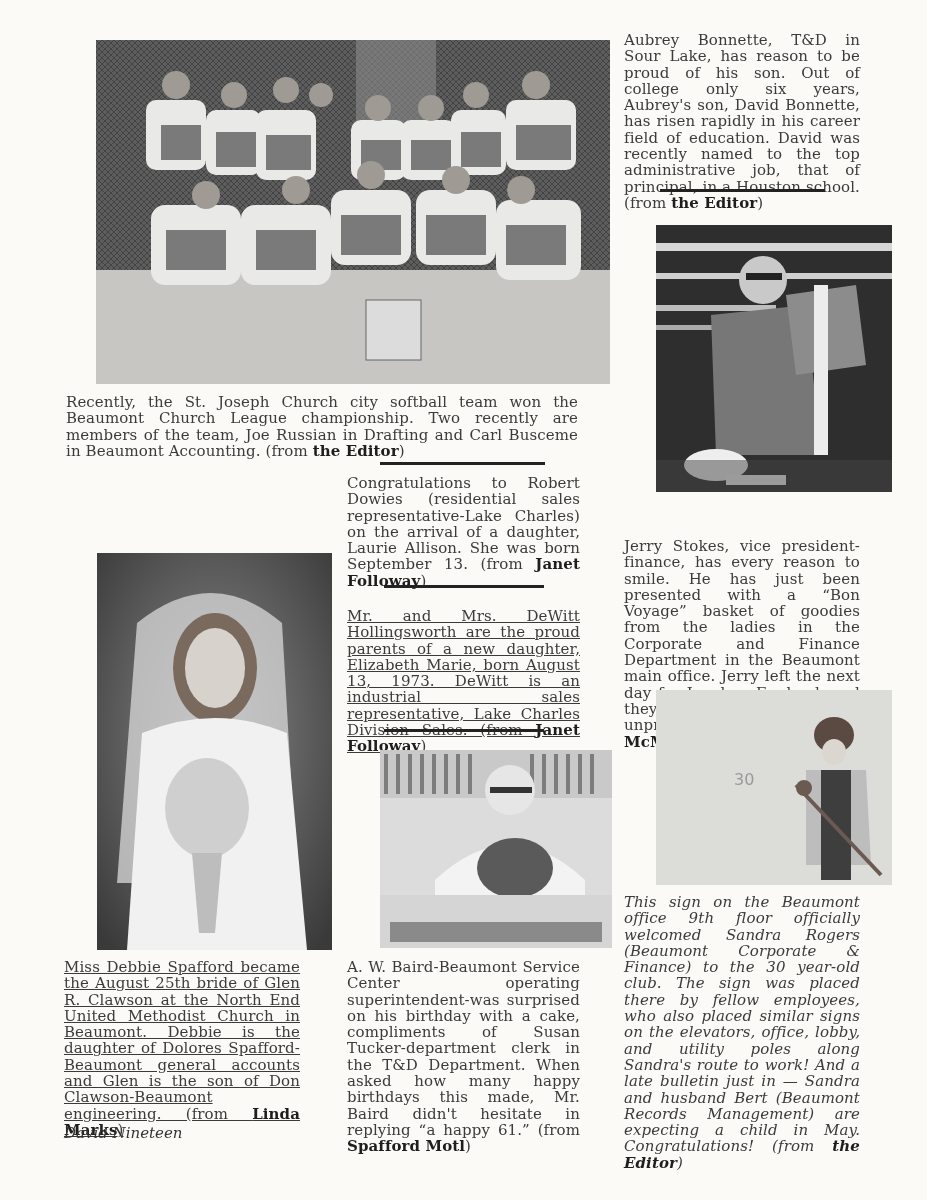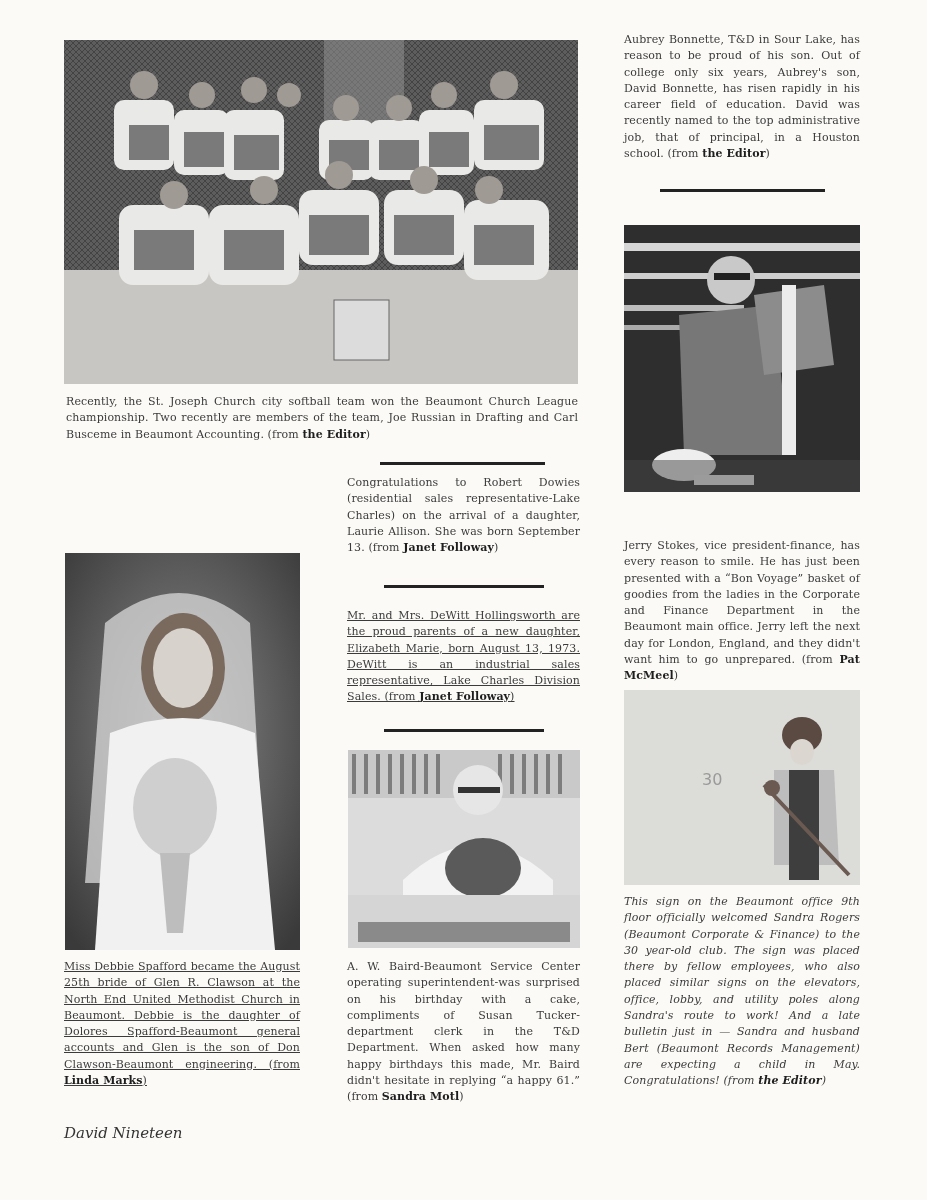--- a/index.html
+++ b/index.html
@@ -1,20 +1,20 @@
 <!DOCTYPE html>
 <html><head>
 <meta charset="utf-8">
 <style>
   html,body{margin:0;padding:0;}
   body{width:927px;height:1200px;background:#fbfaf7;position:relative;overflow:hidden;
        font-family:"DejaVu Serif","Liberation Serif",serif;color:#3a3a3a;}
-  .photo{position:absolute;overflow:hidden;background:#777;}
+  .photo{position:absolute;overflow:hidden;background:#777;margin-left:32px;}
   .photo svg{width:100%;height:100%;display:block;}
-  .caption{position:absolute;font-size:11px;line-height:16.3px;text-align:justify;color:#3b3b3b;letter-spacing:0.1px;}
+  .caption{position:absolute;font-size:15px;line-height:16.3px;text-align:justify;color:#3b3b3b;letter-spacing:0.1px;}
   .caption b{color:#1e1e1e;font-weight:bold;}
   .rule{position:absolute;height:3px;background:#222;}
   .folio{position:absolute;left:64px;top:1124px;font-family:"DejaVu Serif","Liberation Serif",serif;
          font-style:italic;font-size:15px;color:#333;}
 </style>
 </head>
 <body>
 
 <div class="photo" style="left:64px;top:40px;width:514px;height:344px;background:#b9b9b7;">
   <svg viewBox="0 0 514 344" preserveAspectRatio="none">
@@ -156,21 +156,21 @@
     <rect x="0" y="48" width="232" height="100" fill="#dcdcdc"></rect>
     <circle cx="130" cy="40" r="25" fill="#e6e6e6"></circle>
     <rect x="110" y="37" width="42" height="6" fill="#333"></rect>
     <path d="M55 130 Q130 60 205 130 L205 160 L55 160 Z" fill="#f3f3f3"></path>
     <ellipse cx="135" cy="118" rx="38" ry="30" fill="#5a5a5a"></ellipse>
     <rect x="0" y="145" width="232" height="53" fill="#d5d5d5"></rect>
     <rect x="10" y="172" width="212" height="20" fill="#6a6a6a" opacity="0.7"></rect>
   </svg>
 </div>
 <div class="caption" style="left:347px;top:959px;width:233px;">
-  <span>A. W. Baird-Beaumont Service Center operating superintendent-was surprised on his birthday with a cake, compliments of Susan Tucker-department clerk in the T&amp;D Department. When asked how many happy birthdays this made, Mr. Baird didn't hesitate in replying “a happy 61.” (from </span><b>Sandra Motl</b><span>)</span>
+  <span>A. W. Baird-Beaumont Service Center operating superintendent-was surprised on his birthday with a cake, compliments of Susan Tucker-department clerk in the T&amp;D Department. When asked how many happy birthdays this made, Mr. Baird didn't hesitate in replying “a happy 61.” (from </span><b>Spafford Motl</b><span>)</span>
 </div>
 
 <div class="photo" style="left:624px;top:690px;width:236px;height:195px;">
   <svg viewBox="0 0 236 195" preserveAspectRatio="none">
     <rect width="236" height="195" fill="#e4e4e2"></rect>
     <rect x="0" y="0" width="236" height="195" fill="#cfcfcc" opacity="0.4"></rect>
     <text x="78" y="95" font-family="DejaVu Sans, sans-serif" font-size="16" fill="#9a9a9a">30</text>
     <ellipse cx="178" cy="45" rx="20" ry="18" fill="#5a4a42"></ellipse>
     <ellipse cx="178" cy="62" rx="12" ry="13" fill="#dcd6d0"></ellipse>
     <path d="M150 80 L210 80 L215 175 L150 175 Z" fill="#bdbdbd"></path>

